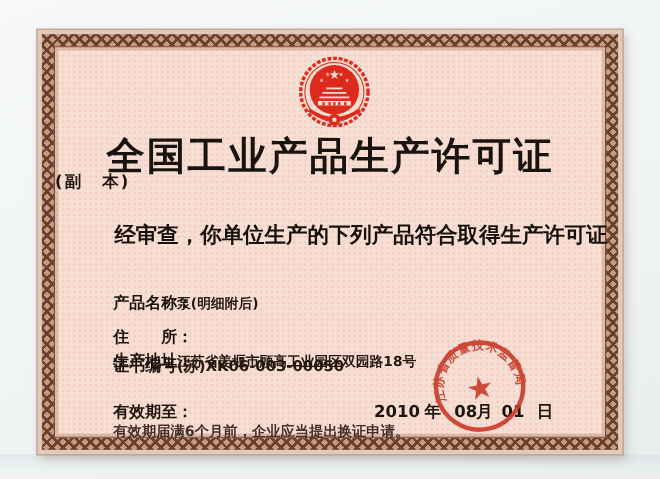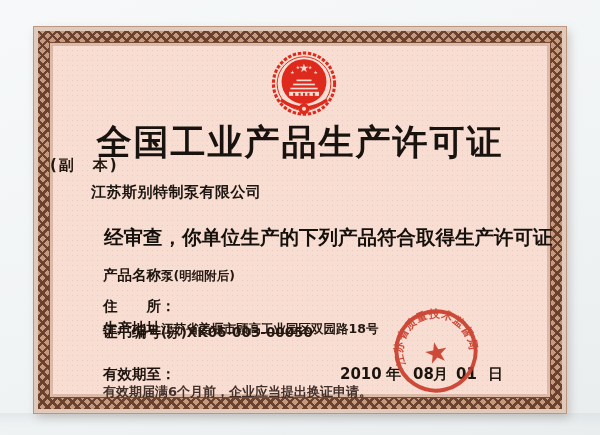--- a/index.html
+++ b/index.html
@@ -41,21 +41,21 @@
     left:0;top:76px;width:100%;text-align:center;
     font-size:35px;font-weight:bold;color:#191310;letter-spacing:2px;white-space:nowrap;
   }
   .subtitle{
     left:0;top:113px;width:100%;
     font-size:15px;font-weight:bold;color:#23180f;letter-spacing:2px;
   }
   .company{
     left:41px;top:140px;font-size:15px;font-weight:600;color:#1d1510;letter-spacing:.5px;white-space:nowrap;
   }
-  .stmt1{left:54px;top:157px;font-size:19.5px;font-weight:bold;color:#16100c;white-space:nowrap;margin-top:24px;}
+  .stmt1{left:54px;top:157px;font-size:19.5px;font-weight:bold;color:#16100c;white-space:nowrap;}
   .stmt2{left:23px;top:184px;font-size:19.5px;font-weight:bold;color:#16100c;white-space:nowrap;}
   
   .field-row{left:53px;width:430px;height:18px;}
   .flabel{position:absolute;left:0;top:0;font-size:14.5px;font-weight:bold;color:#1c130d;white-space:nowrap;letter-spacing:0;}
   .fvalue{position:absolute;left:58px;top:2px;font-size:12.5px;font-weight:bold;color:#241811;white-space:nowrap;}
   .fvalue.big{font-size:13.5px;top:1px;}
   .note{
     left:53px;top:340px;font-size:13px;font-weight:600;color:#43302а;
     color:#43302a;white-space:nowrap;
   }
@@ -91,21 +91,20 @@
       <rect x="55" y="61.5" width="3" height="4.5" fill="#de2a1c"></rect>
       <rect x="63" y="61.5" width="3" height="4.5" fill="#de2a1c"></rect>
       <path d="M 16,72 Q 50,96 84,72" fill="none" stroke="#de2a1c" stroke-width="5"></path>
       <circle cx="50" cy="85" r="8" fill="#de2a1c"></circle>
       <circle cx="50" cy="85" r="3" fill="#f8dcd1"></circle>
     </svg>
 
     <div class="title">全国工业产品生产许可证</div>
     <div class="subtitle">(副　本)</div>
 
-    <div class="company">江苏斯别特制泵有限公司</div>
     <div class="stmt1">经审查，你单位生产的下列产品符合取得生产许可证</div>
 
     <div class="field-row" style="top:223px">
       <span class="flabel">产品名称：</span>
       <span class="fvalue">泵(明细附后)</span>
     </div>
     <div class="field-row" style="top:254px">
       <span class="flabel">住　　所：</span>
     </div>
     <div class="field-row" style="top:276px">

